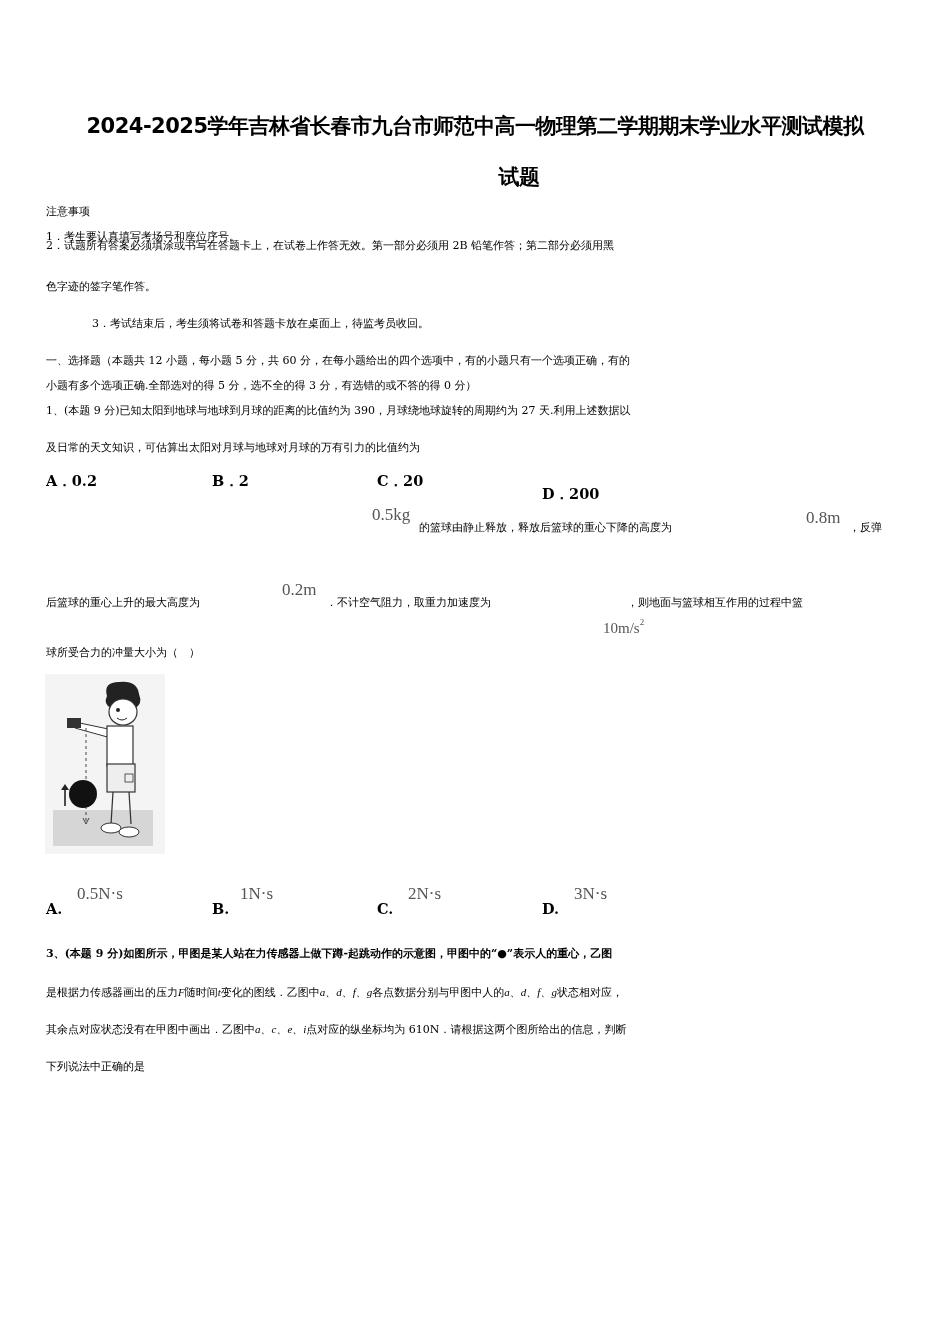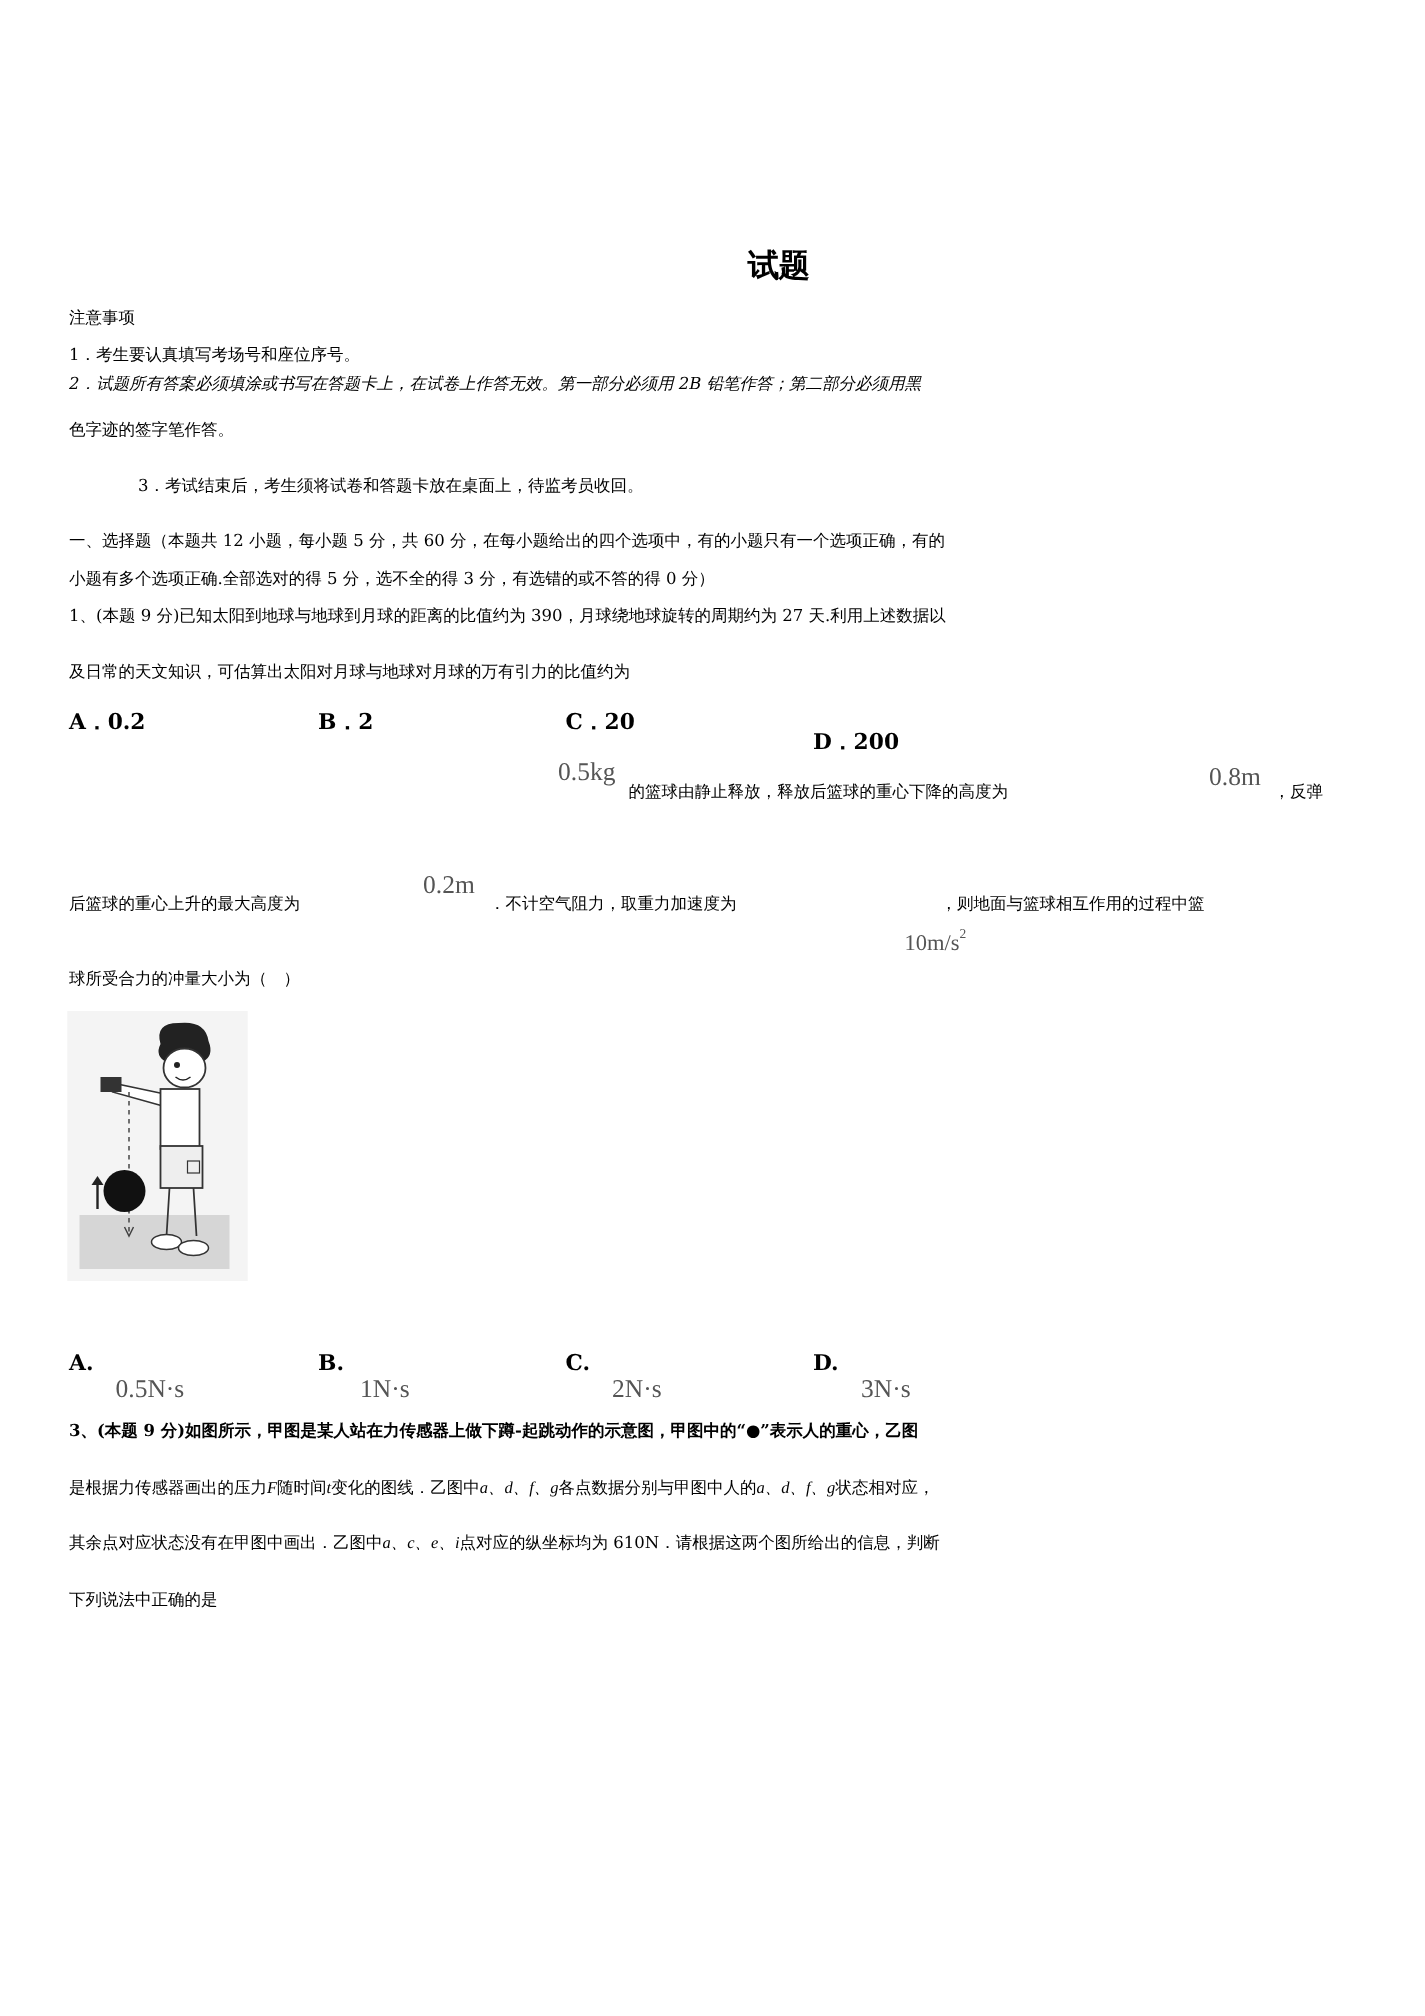--- a/index.html
+++ b/index.html
@@ -55,42 +55,42 @@
       font-size: 14.5px;
       font-weight: bold;
       white-space: nowrap;
     }
     .opt-val {
       position: absolute;
       font-family: "Liberation Serif", "DejaVu Serif", serif;
       font-size: 17px;
       color: #555555;
       white-space: nowrap;
-      margin-top: 32px;
     }
     .figure {
       position: absolute;
       left: 45px;
       top: 674px;
       width: 120px;
       height: 180px;
       background: #f3f3f3;
     }
     .italic { font-style: italic; font-family: "Liberation Serif", "DejaVu Serif", serif; }
   </style>
 </head>
 <body>
 
 <div class="page">
 
+  <div class="title title-line1">2024-2025学年吉林省长春市九台市师范中高一物理第二学期期末学业水平测试模拟</div>
   <div class="title title-line2">试题</div>
 
   <div class="line" style="top:202px;">注意事项</div>
   <div class="line" style="top:227px;">1．考生要认真填写考场号和座位序号。</div>
-  <div class="line" style="top:246px;font-style:italic;">2．试题所有答案必须填涂或书写在答题卡上，在试卷上作答无效。第一部分必须用 2B 铅笔作答；第二部分必须用黑</div>
+  <div class="line" style="top:236px;">2．试题所有答案必须填涂或书写在答题卡上，在试卷上作答无效。第一部分必须用 2B 铅笔作答；第二部分必须用黑</div>
   <div class="line" style="top:277px;">色字迹的签字笔作答。</div>
   <div class="line" style="top:314px;margin-left:46px;">3．考试结束后，考生须将试卷和答题卡放在桌面上，待监考员收回。</div>
 
   <div class="line" style="top:351px;">一、选择题（本题共 12 小题，每小题 5 分，共 60 分，在每小题给出的四个选项中，有的小题只有一个选项正确，有的</div>
   <div class="line" style="top:376px;">小题有多个选项正确.全部选对的得 5 分，选不全的得 3 分，有选错的或不答的得 0 分）</div>
 
   <div class="line" style="top:401px;">1、(本题 9 分)已知太阳到地球与地球到月球的距离的比值约为 390，月球绕地球旋转的周期约为 27 天.利用上述数据以</div>
   <div class="line" style="top:438px;">及日常的天文知识，可估算出太阳对月球与地球对月球的万有引力的比值约为</div>
   <div class="opt" style="left:46px; top:472px;">A．0.2</div>
   <div class="opt" style="left:212px; top:472px;">B．2</div>

